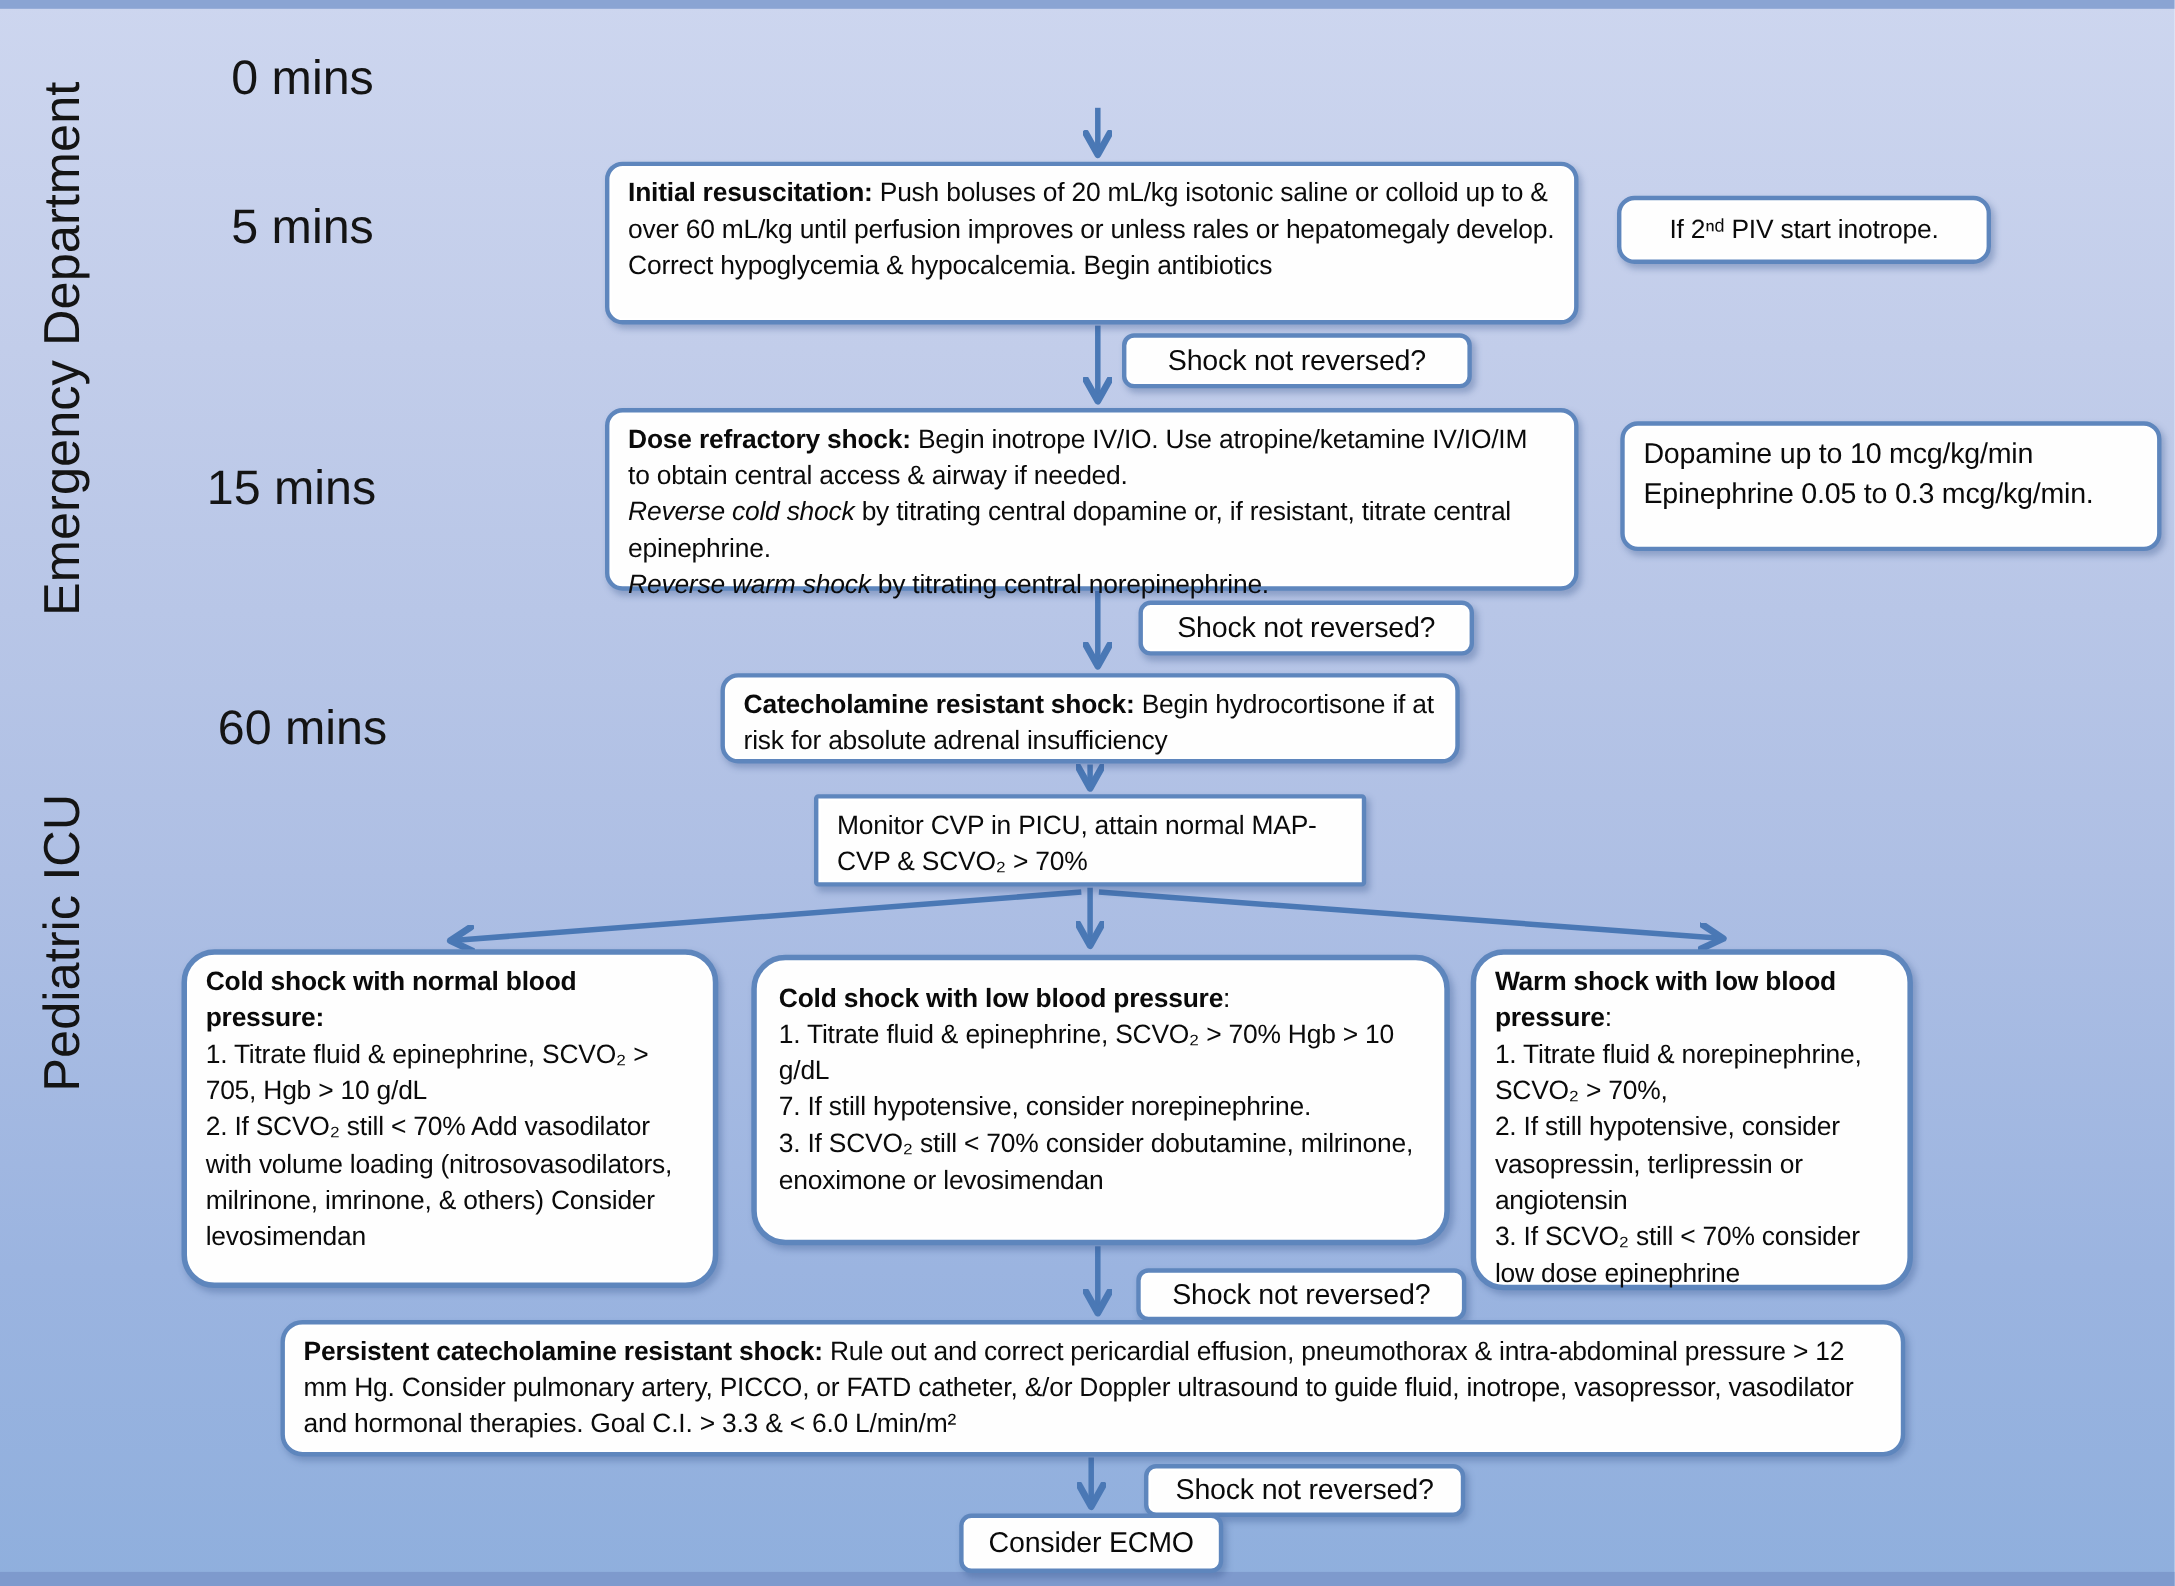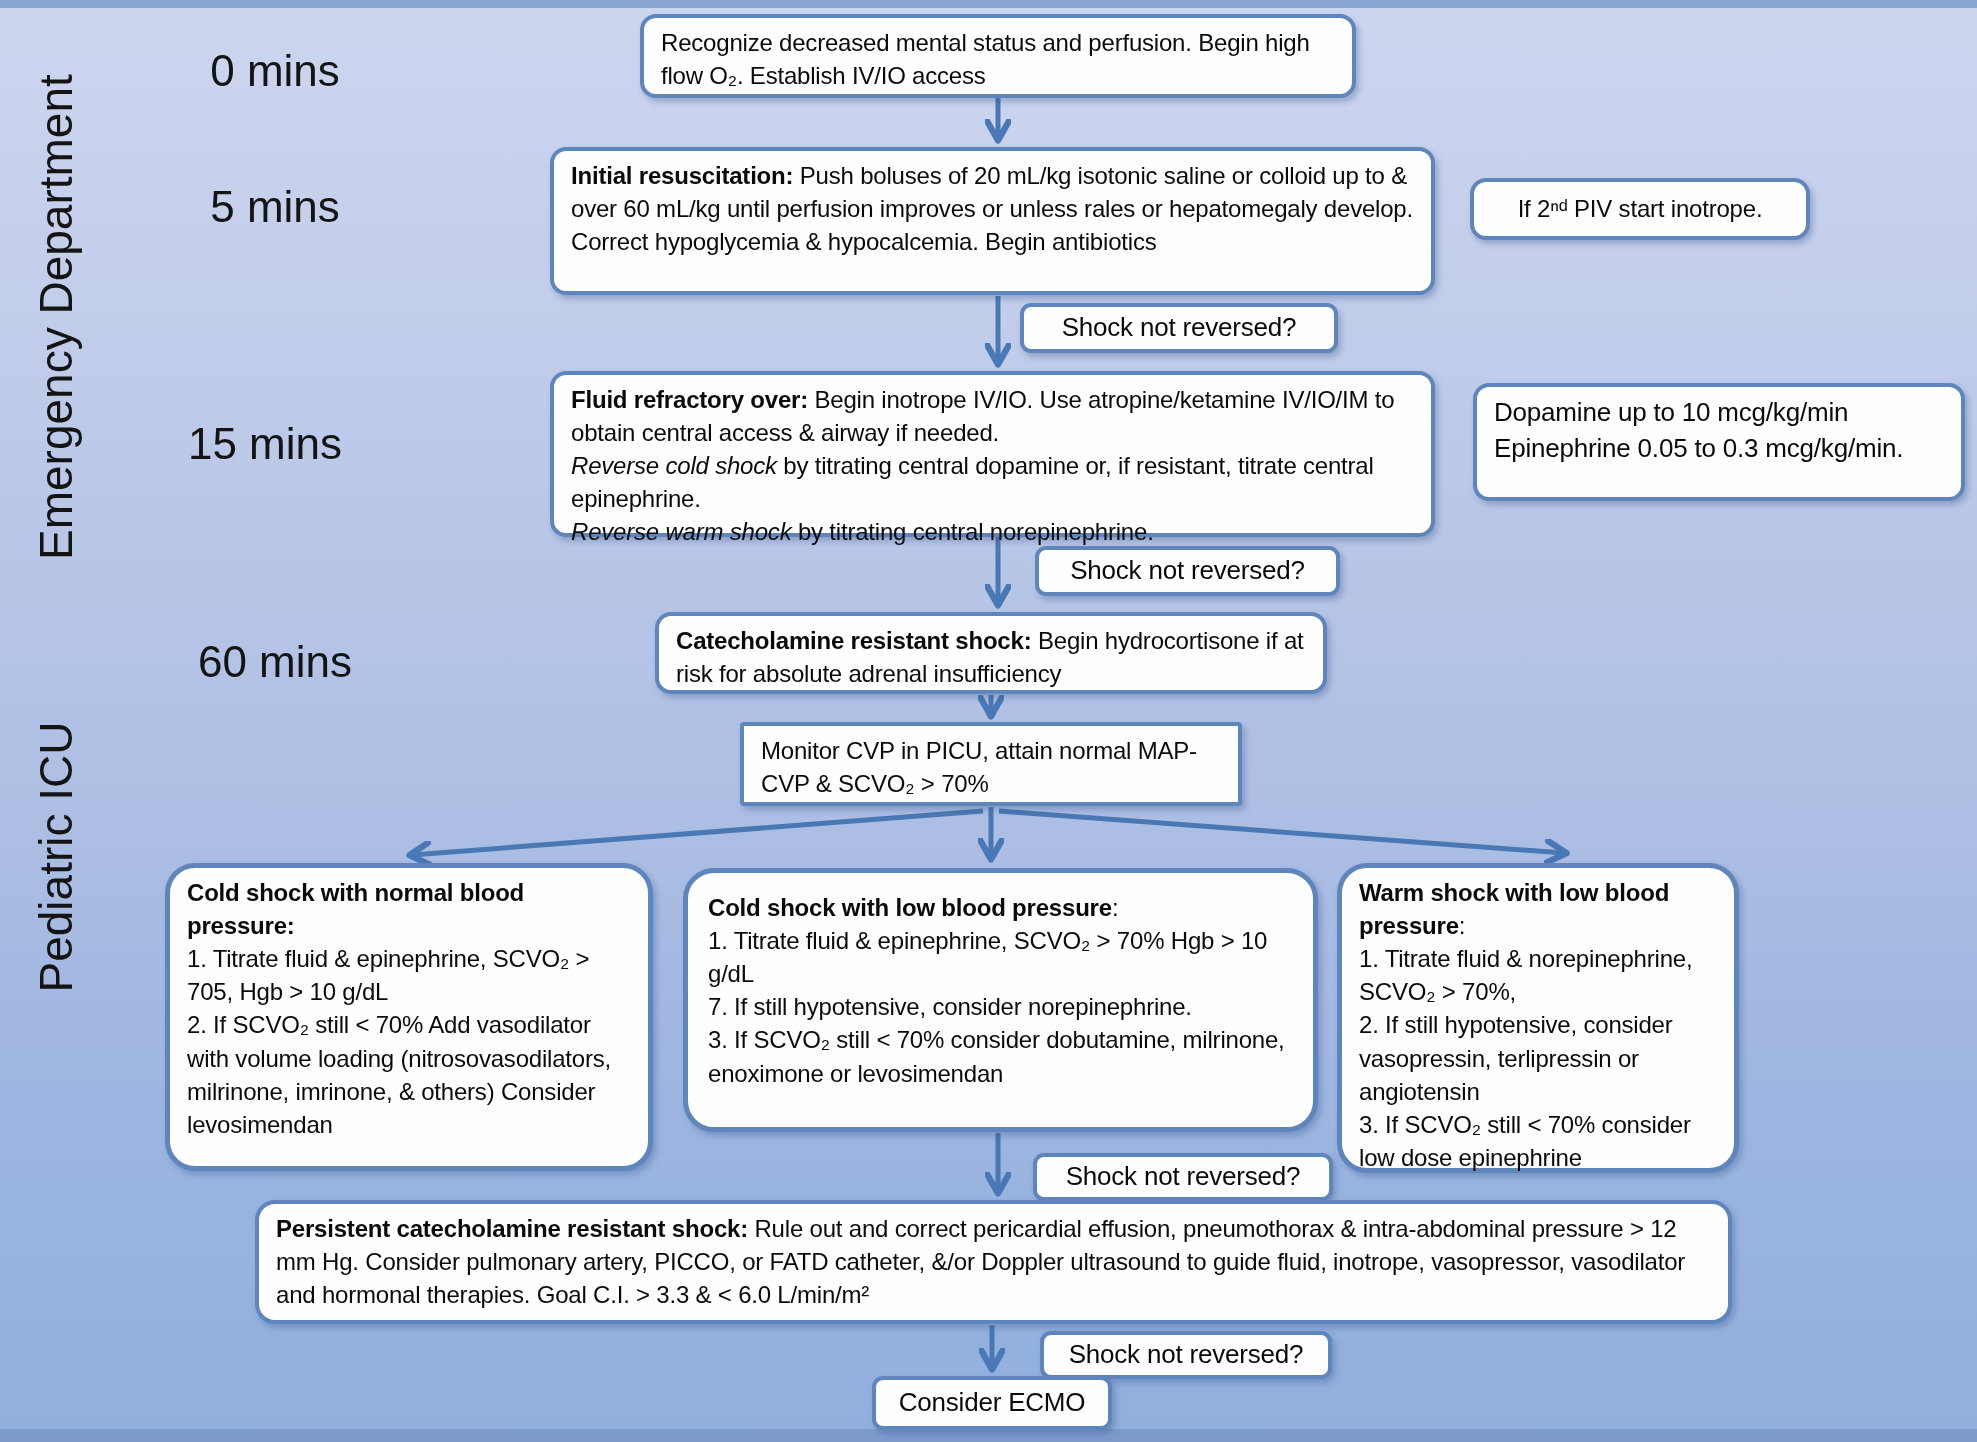--- a/index.html
+++ b/index.html
@@ -82,37 +82,34 @@
   </svg>
 
   <div class="side-label" style="left:-184px;top:292px;width:480px;">Emergency Department</div>
   <div class="side-label" style="left:-94px;top:829px;width:300px;">Pediatric ICU</div>
 
   <div class="time-label" style="left:155px;top:46px;">0 mins</div>
   <div class="time-label" style="left:155px;top:182px;">5 mins</div>
   <div class="time-label" style="left:145px;top:419px;">15 mins</div>
   <div class="time-label" style="left:155px;top:637px;">60 mins</div>
 
-  <div class="flow-box" style="left:640px;top:14px;width:716px;height:84px;">
-      <div class="tl"><span>Recognize decreased mental status and perfusion.  Begin high flow O₂.  Establish IV/IO access</span></div>
-    </div>
 
   <div class="flow-box" style="left:550px;top:147px;width:885px;height:148px;">
       <div class="tl"><span class="b">Initial resuscitation: </span><span>Push boluses of 20 mL/kg isotonic saline or colloid up to &amp;  over 60 mL/kg until perfusion improves or unless rales or hepatomegaly develop.</span></div>
       <div class="tl"><span>Correct hypoglycemia &amp; hypocalcemia. Begin antibiotics</span></div>
     </div>
 
   <div class="flow-box center" style="left:1470px;top:178px;width:340px;height:62px;">
       <div class="tl"><span>If 2ⁿᵈ PIV start inotrope.</span></div>
     </div>
 
   <div class="flow-box center" style="left:1020px;top:303px;width:318px;height:50px;border-radius:11px;padding:2px 10px;font-size:26px;">Shock not reversed?</div>
 
   <div class="flow-box" style="left:550px;top:371px;width:885px;height:166px;">
-      <div class="tl"><span class="b">Fluid refractory over: </span><span>Begin inotrope IV/IO.  Use atropine/ketamine IV/IO/IM to obtain central access &amp; airway if needed.</span></div>
+      <div class="tl"><span class="b">Dose refractory shock: </span><span>Begin inotrope IV/IO.  Use atropine/ketamine IV/IO/IM to obtain central access &amp; airway if needed.</span></div>
       <div class="tl"><span class="i">Reverse cold shock </span><span>by titrating central dopamine or, if resistant, titrate central epinephrine.</span></div>
       <div class="tl"><span class="i">Reverse warm shock </span><span>by titrating central norepinephrine.</span></div>
     </div>
 
   <div class="flow-box" style="left:1473px;top:383px;width:492px;height:118px;font-size:26px;">
       <div class="tl"><span>Dopamine up to 10 mcg/kg/min</span></div>
       <div class="tl"><span>Epinephrine 0.05 to 0.3 mcg/kg/min.</span></div>
     </div>
 
   <div class="flow-box center" style="left:1035px;top:546px;width:305px;height:50px;border-radius:11px;padding:2px 10px;font-size:26px;">Shock not reversed?</div>

